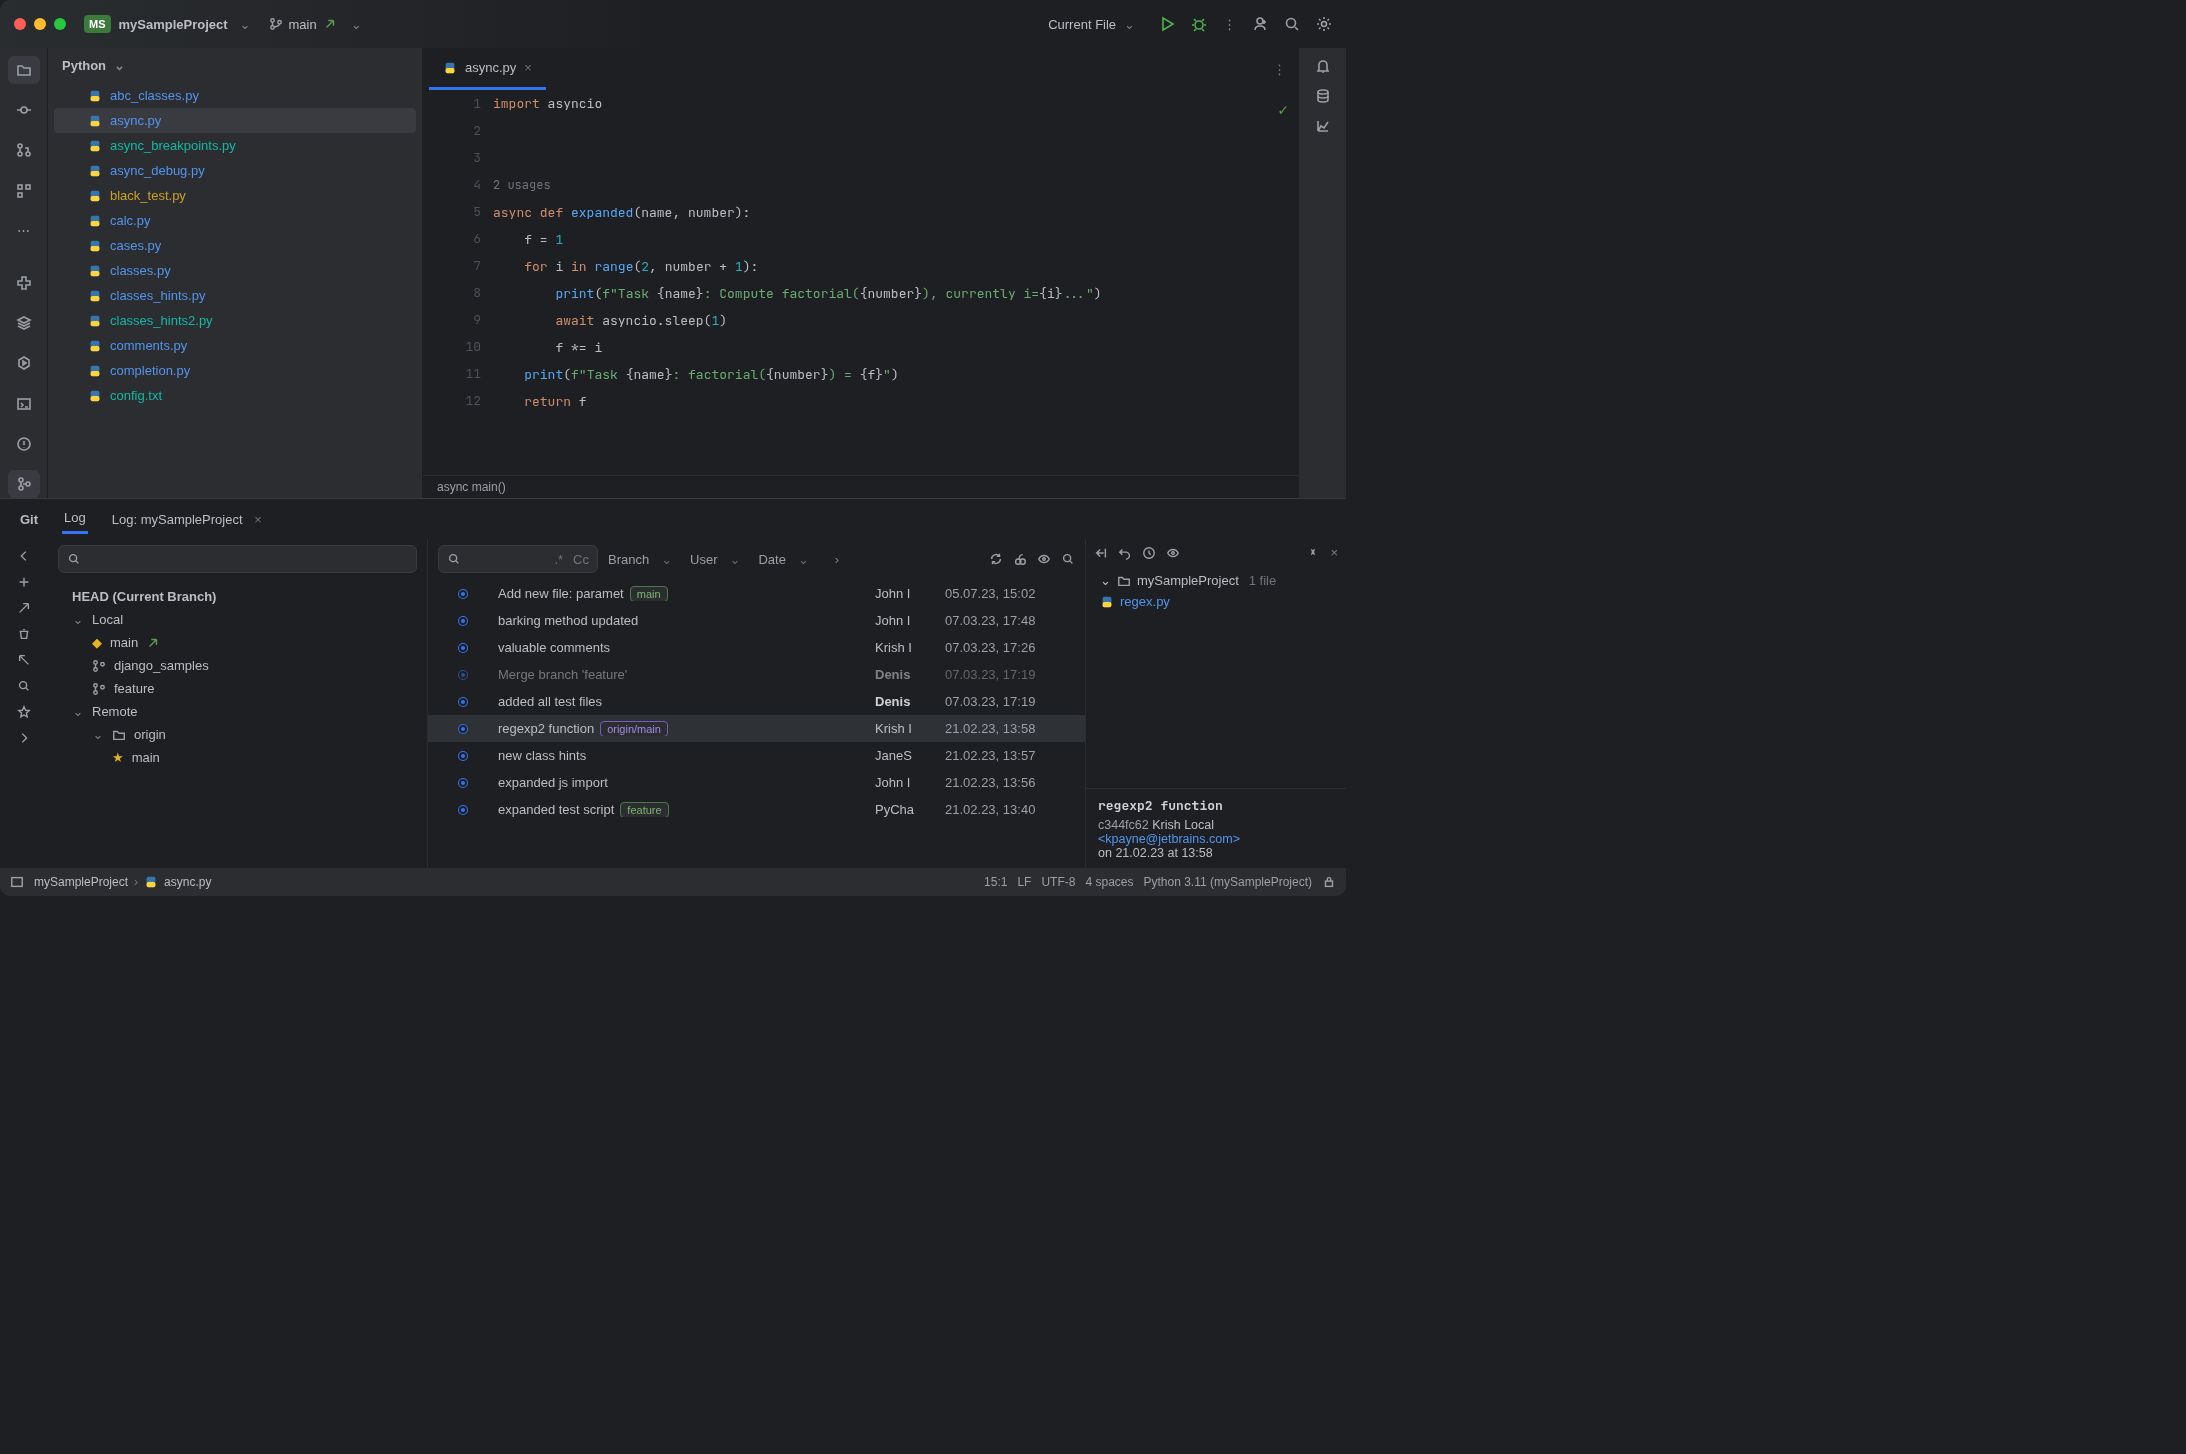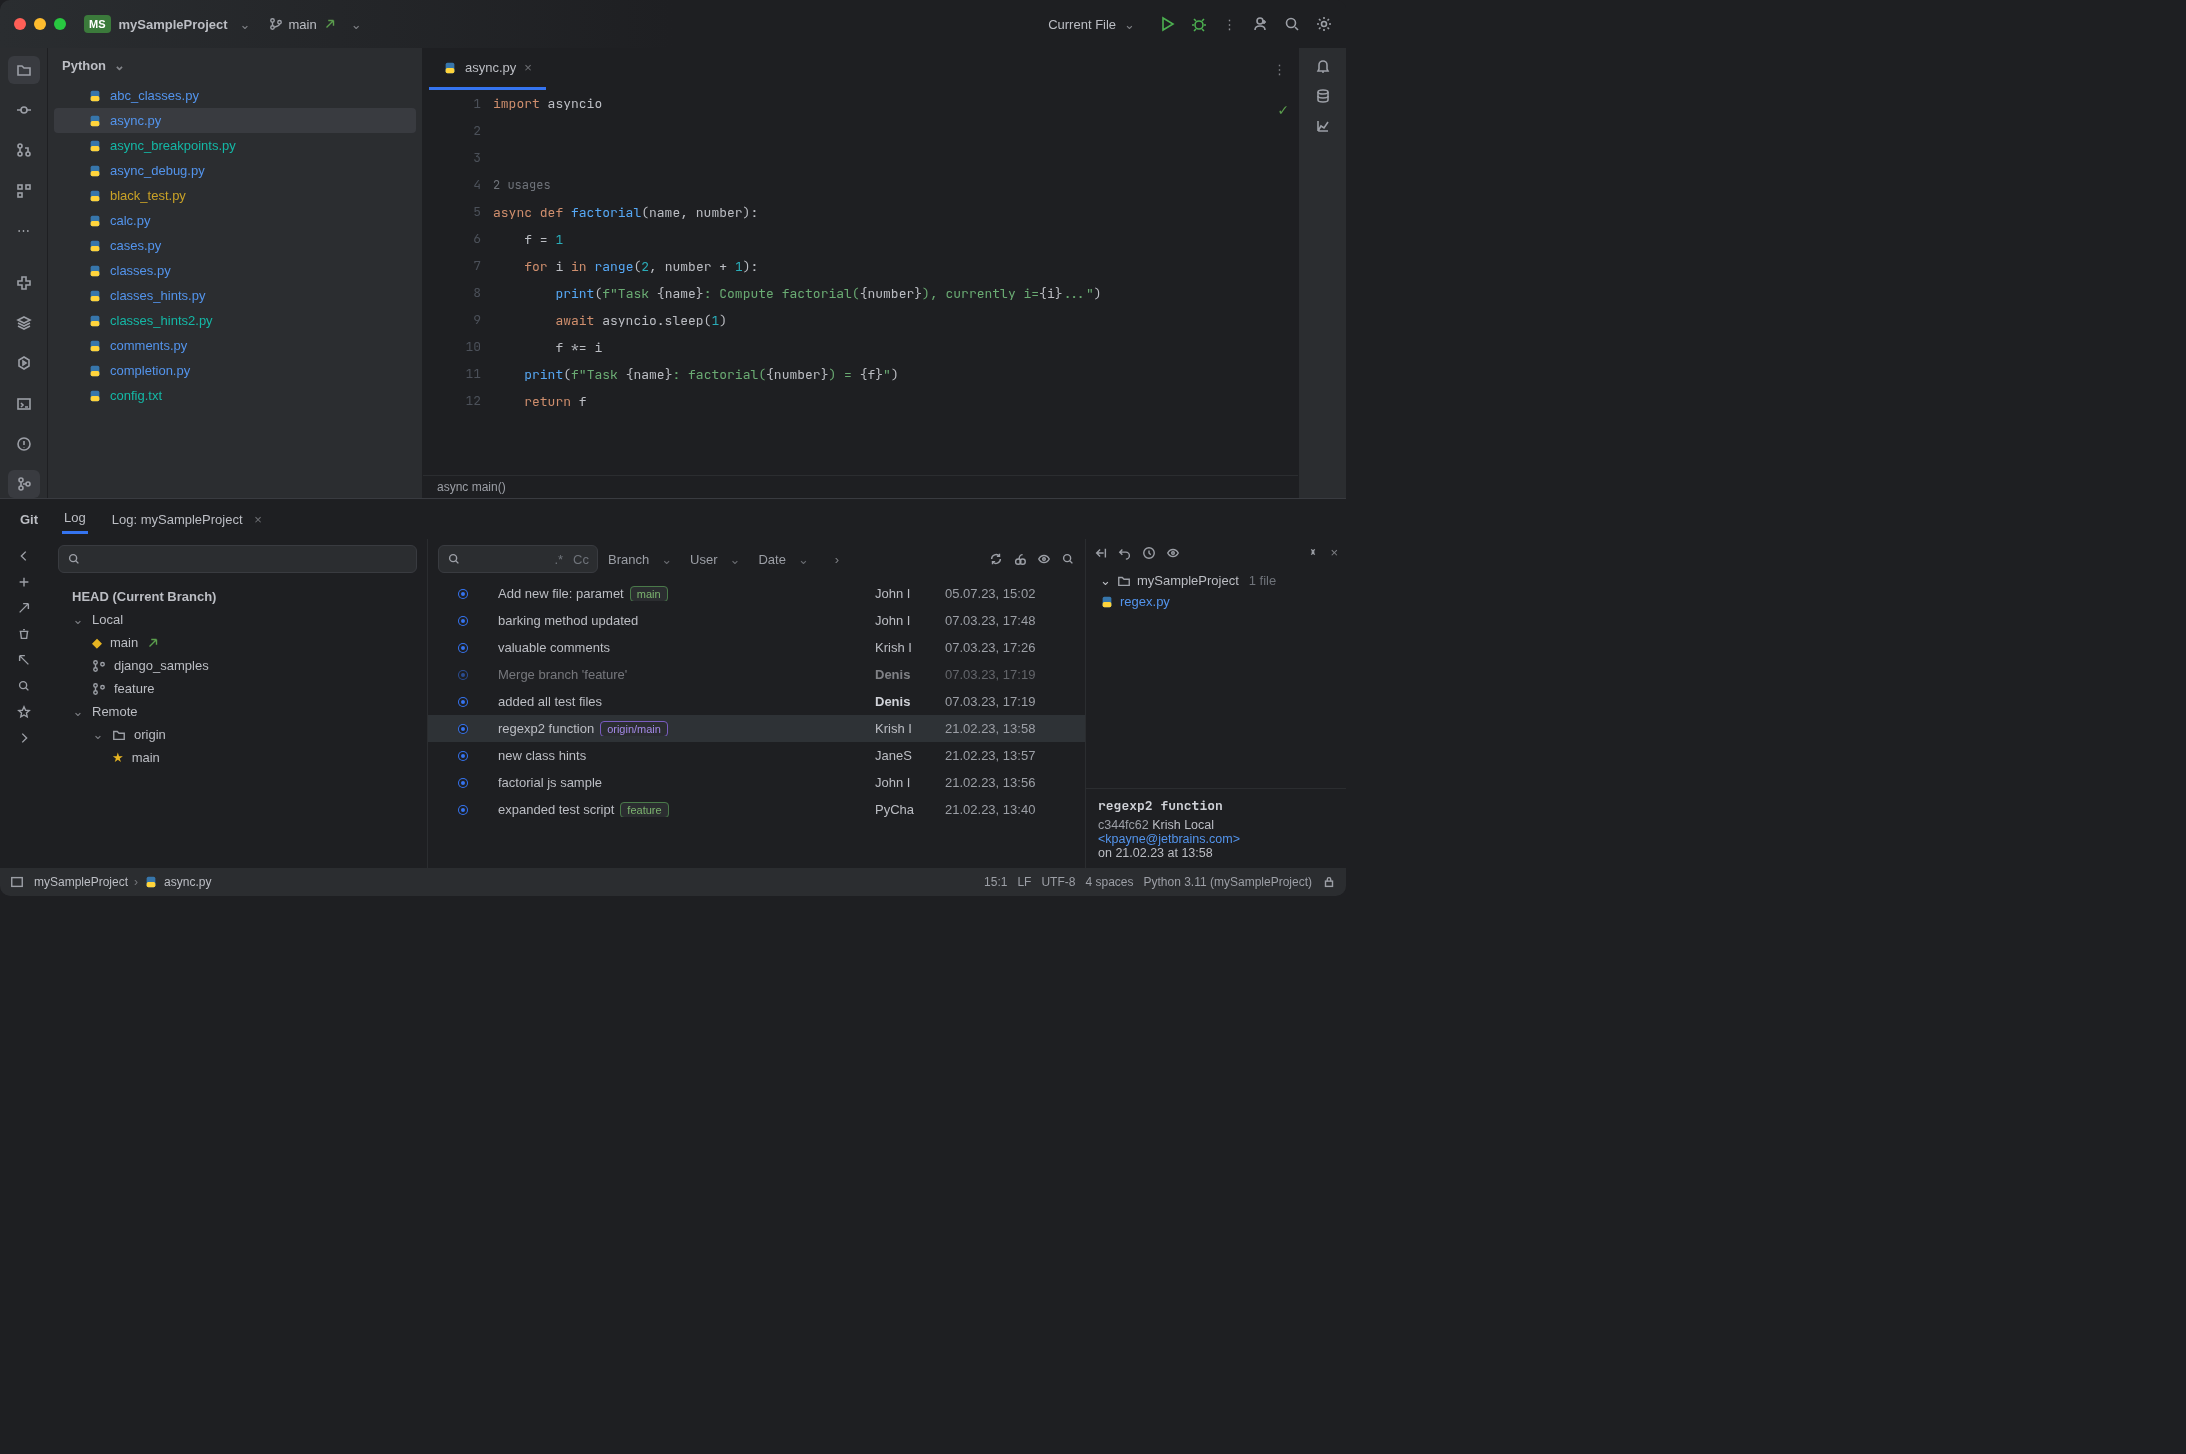--- a/index.html
+++ b/index.html
@@ -397,21 +397,21 @@
             <div>8</div>
             <div>9</div>
             <div>10</div>
             <div>11</div>
             <div>12</div>
           </div>
         <div class="code"><span class="kw">import</span> asyncio
 
 
 <span class="hint">2 usages</span>
-<span class="kw">async def</span> <span class="fn">factorial</span>(name, number):
+<span class="kw">async def</span> <span class="fn">expanded</span>(name, number):
     f = <span class="num">1</span>
     <span class="kw">for</span> i <span class="kw">in</span> <span class="fn">range</span>(<span class="num">2</span>, number + <span class="num">1</span>):
         <span class="fn">print</span>(<span class="str">f"Task </span>{name}<span class="str">: Compute factorial(</span>{number}<span class="str">), currently i=</span>{i}<span class="str">..."</span>)
         <span class="kw">await</span> asyncio.sleep(<span class="num">1</span>)
         f *= i
     <span class="fn">print</span>(<span class="str">f"Task </span>{name}<span class="str">: factorial(</span>{number}<span class="str">) = </span>{f}<span class="str">"</span>)
     <span class="kw">return</span> f
 </div>
       </div>
       <div class="breadcrumb-editor">async main()</div>
@@ -630,21 +630,21 @@
                 <div class="graph-dot"></div>
               </div>
               <div class="commit-msg">new class hints</div>
               <div class="commit-author">JaneS</div>
               <div class="commit-date">21.02.23, 13:57</div>
             </div>
             <div class="commit-row">
               <div class="graph-col">
                 <div class="graph-dot"></div>
               </div>
-              <div class="commit-msg">factorial js sample</div>
+              <div class="commit-msg">expanded js import</div>
               <div class="commit-author">John I</div>
               <div class="commit-date">21.02.23, 13:56</div>
             </div>
             <div class="commit-row">
               <div class="graph-col">
                 <div class="graph-dot"></div>
               </div>
               <div class="commit-msg">expanded test script<span class="tag-chip green">feature</span></div>
               <div class="commit-author">PyCha</div>
               <div class="commit-date">21.02.23, 13:40</div>

